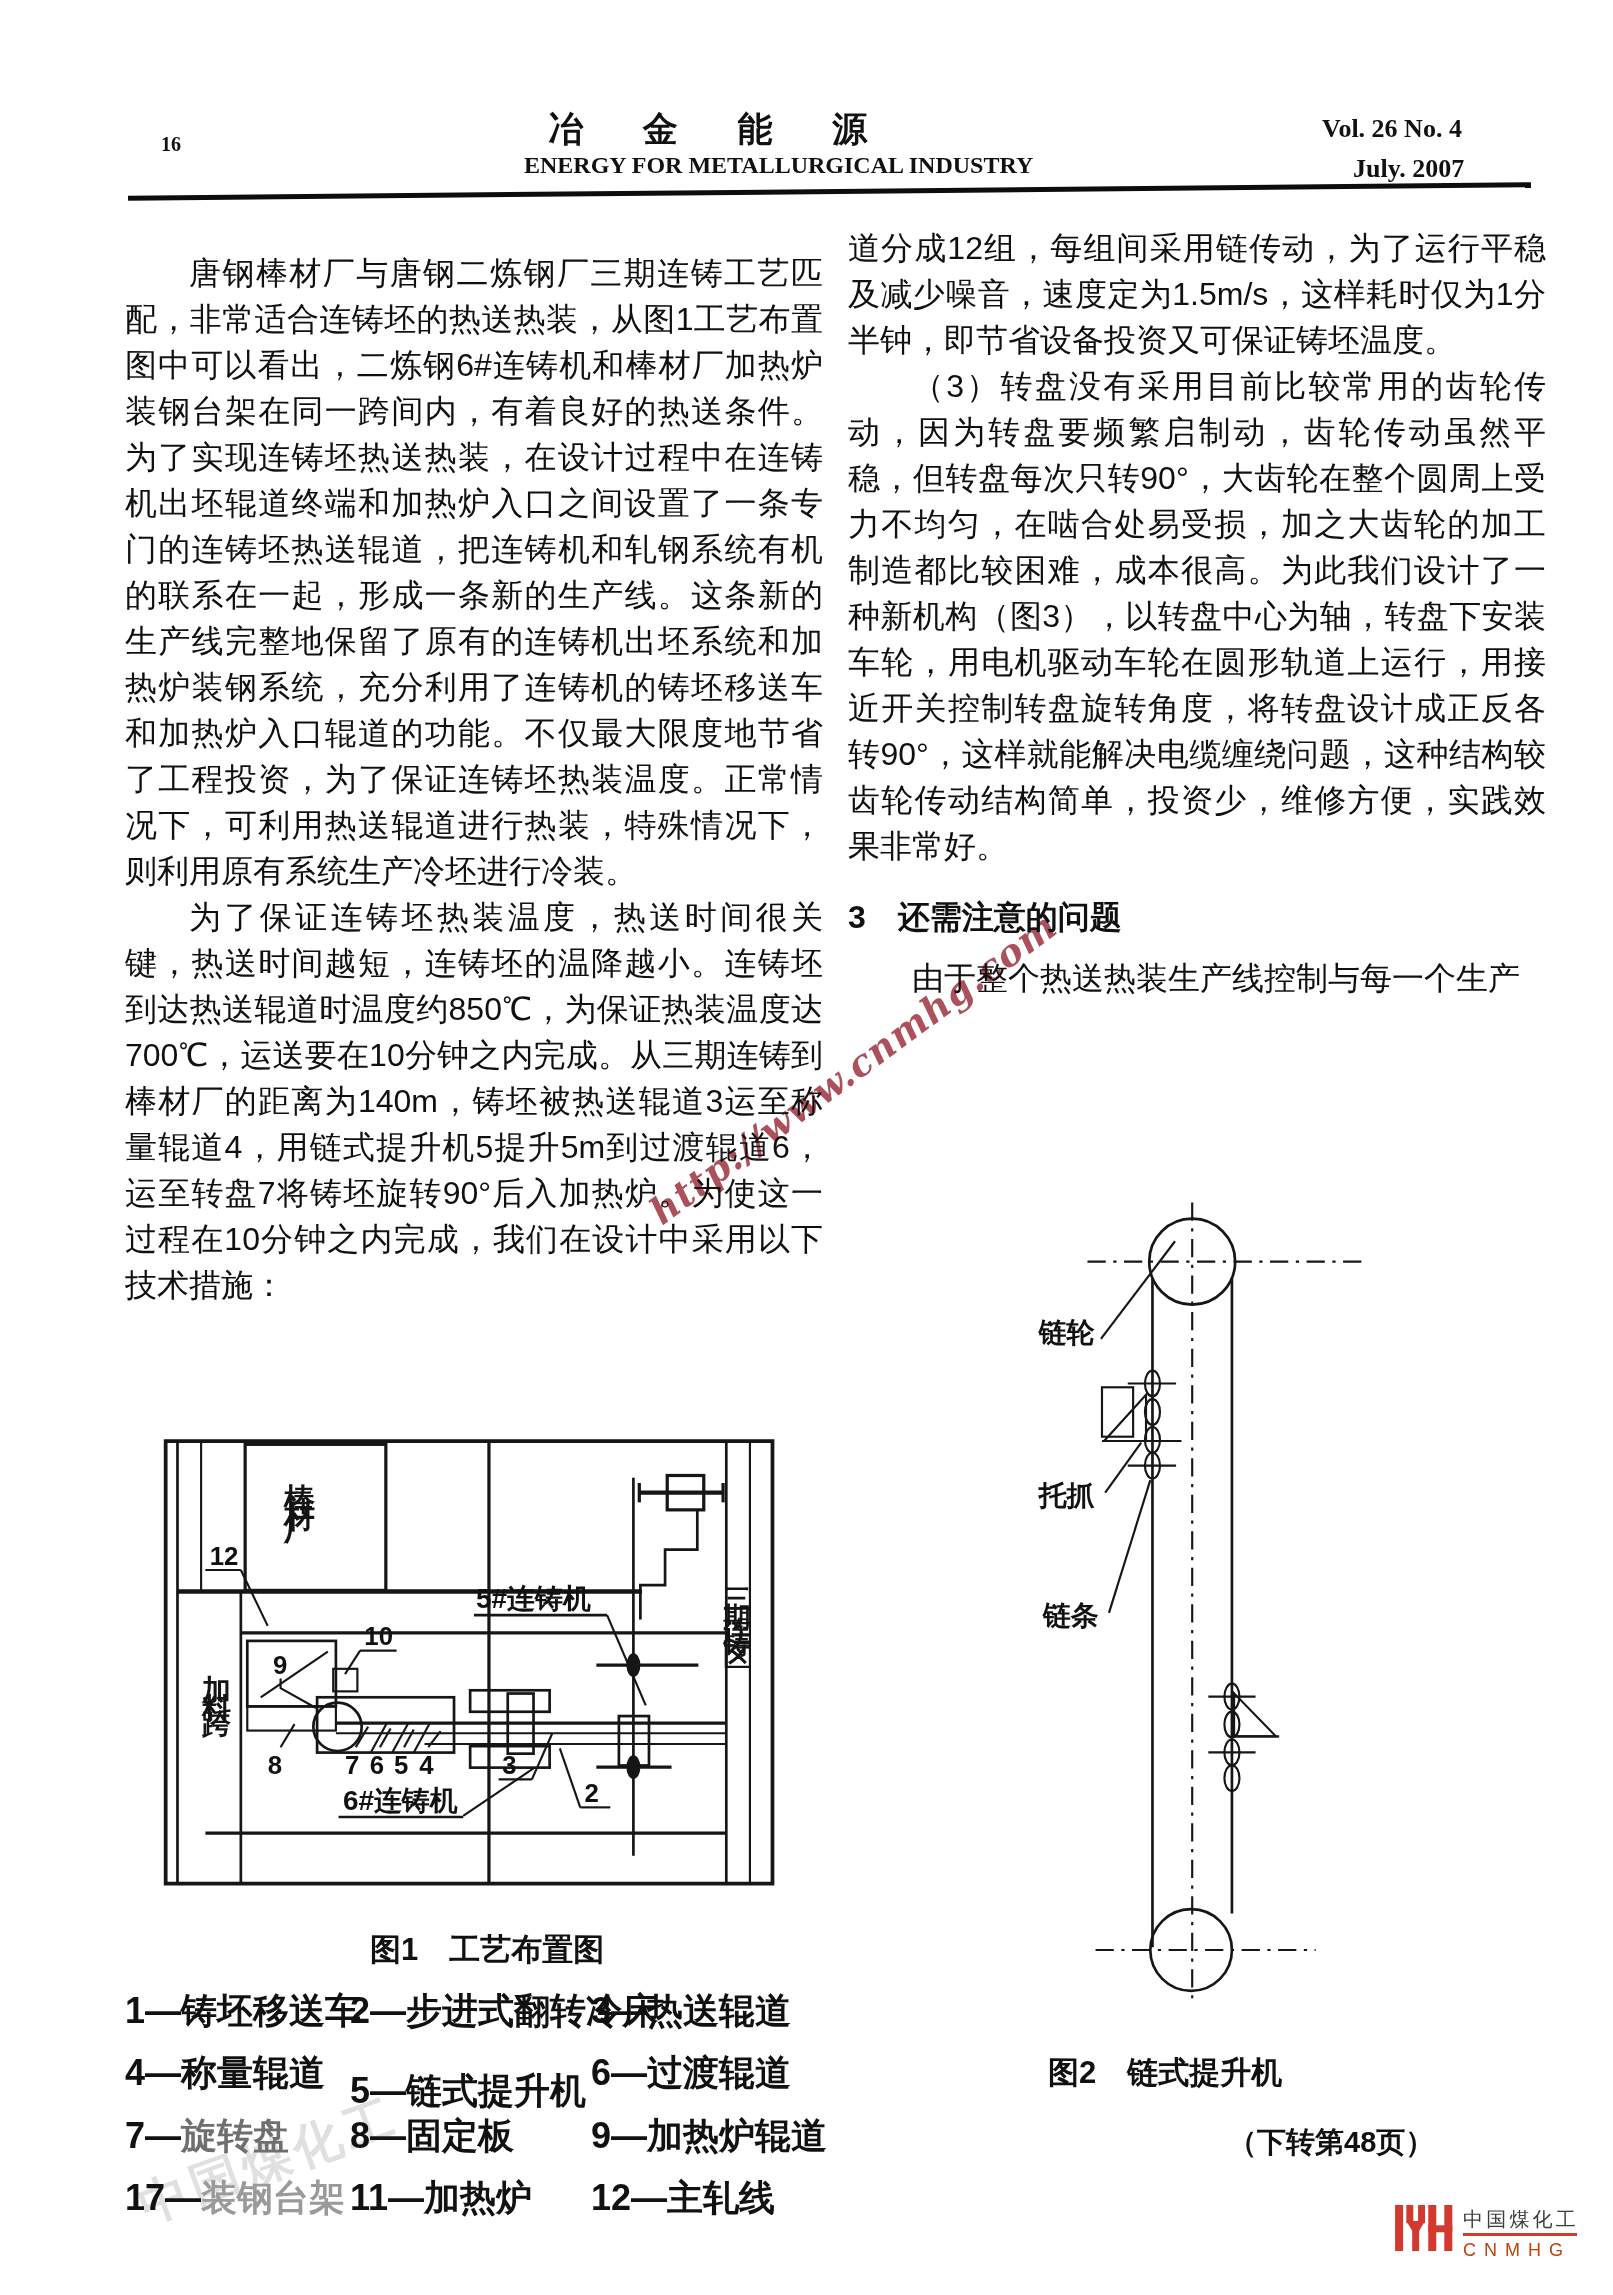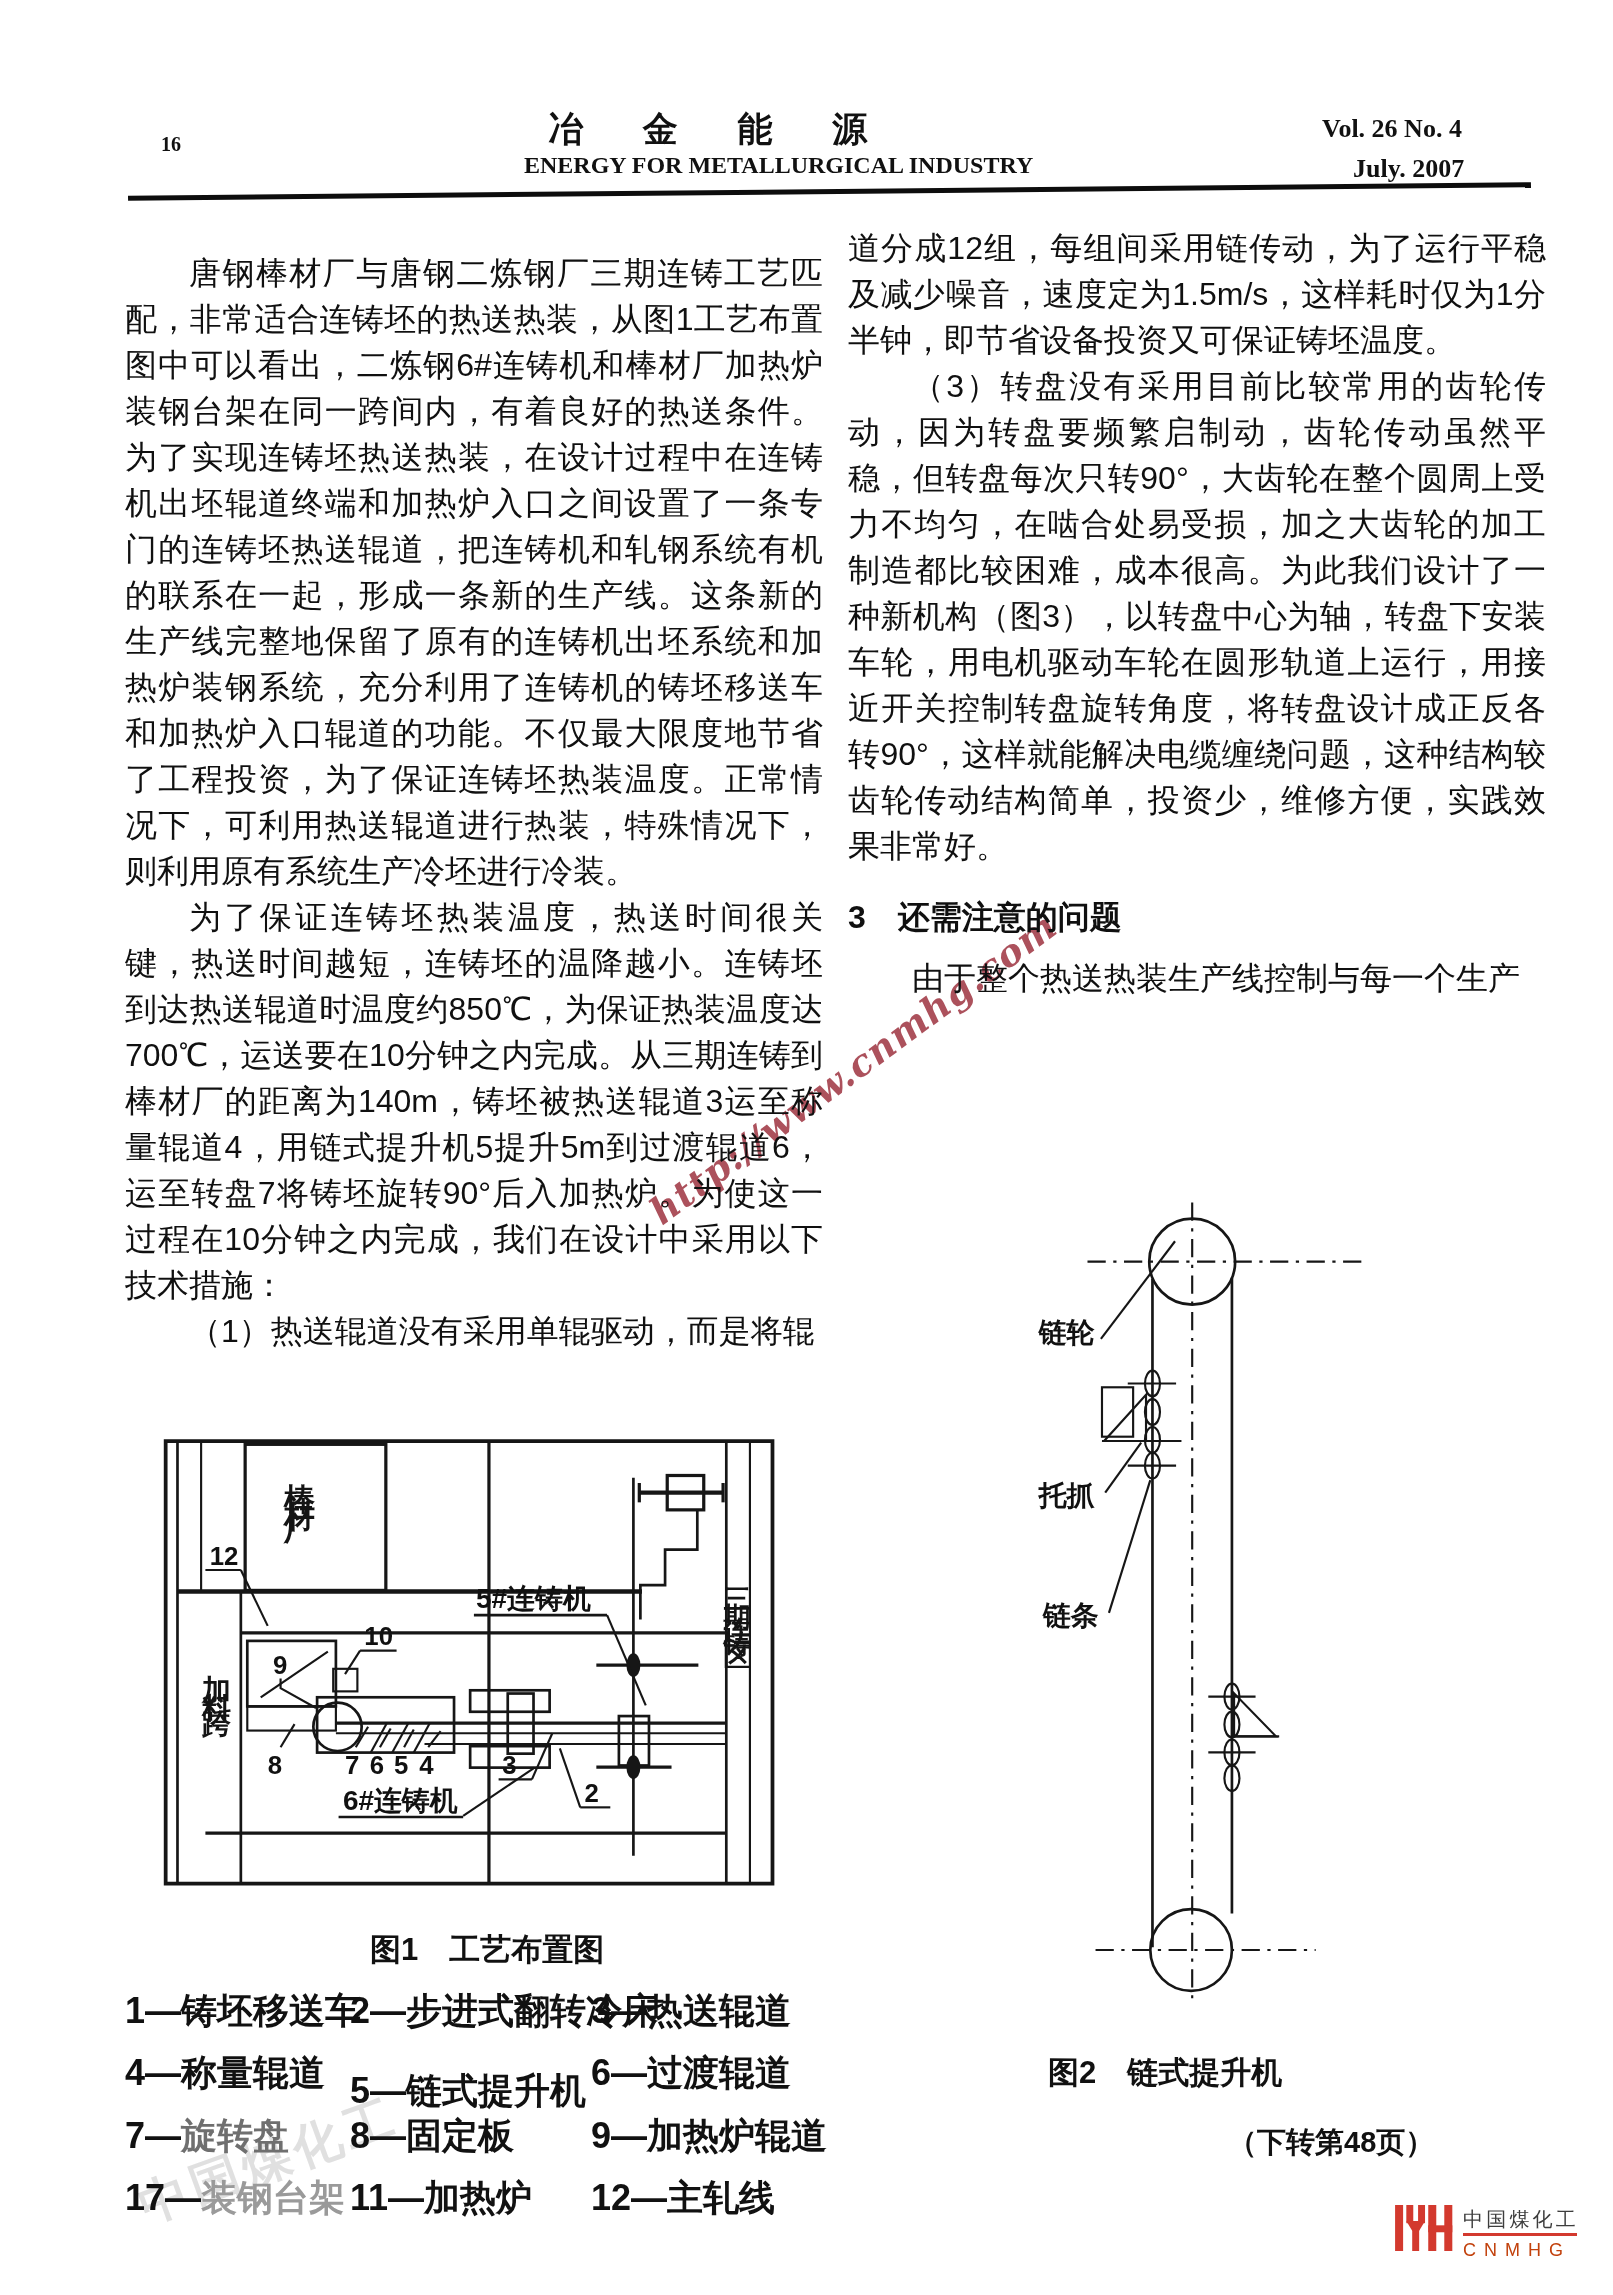--- a/index.html
+++ b/index.html
@@ -60,21 +60,20 @@
   <div class="abs hrule" style="left:128px; top:189px; width:1403px;"></div>
 
   <div class="abs wm-red" style="left:668px; top:1188px; height:46px; line-height:46px;">http://www.cnmhg.com</div>
 
   <div class="abs wm-ghost" style="left:141px; top:2175px;">中国煤化工</div>
 
   <div class="col" style="left:125px; top:225px; width:698px;">
     <div class="gap-m"></div>
     <p class="para">唐钢棒材厂与唐钢二炼钢厂三期连铸工艺匹配，非常适合连铸坯的热送热装，从图1工艺布置图中可以看出，二炼钢6#连铸机和棒材厂加热炉装钢台架在同一跨间内，有着良好的热送条件。为了实现连铸坯热送热装，在设计过程中在连铸机出坯辊道终端和加热炉入口之间设置了一条专门的连铸坯热送辊道，把连铸机和轧钢系统有机的联系在一起，形成一条新的生产线。这条新的生产线完整地保留了原有的连铸机出坯系统和加热炉装钢系统，充分利用了连铸机的铸坯移送车和加热炉入口辊道的功能。不仅最大限度地节省了工程投资，为了保证连铸坯热装温度。正常情况下，可利用热送辊道进行热装，特殊情况下，则利用原有系统生产冷坯进行冷装。</p>
     <p class="para">为了保证连铸坯热装温度，热送时间很关键，热送时间越短，连铸坯的温降越小。连铸坯到达热送辊道时温度约850℃，为保证热装温度达700℃，运送要在10分钟之内完成。从三期连铸到棒材厂的距离为140m，铸坯被热送辊道3运至称量辊道4，用链式提升机5提升5m到过渡辊道6，运至转盘7将铸坯旋转90°后入加热炉。为使这一过程在10分钟之内完成，我们在设计中采用以下技术措施：</p>
-    <p class="para">（1）热送辊道没有采用单辊驱动，而是将辊</p>
   </div>
 
   <div class="col" style="left:848px; top:225px; width:698px;">
     <p class="para noindent">道分成12组，每组间采用链传动，为了运行平稳及减少噪音，速度定为1.5m/s，这样耗时仅为1分半钟，即节省设备投资又可保证铸坯温度。</p>
     <p class="para">（3）转盘没有采用目前比较常用的齿轮传动，因为转盘要频繁启制动，齿轮传动虽然平稳，但转盘每次只转90°，大齿轮在整个圆周上受力不均匀，在啮合处易受损，加之大齿轮的加工制造都比较困难，成本很高。为此我们设计了一种新机构（图3），以转盘中心为轴，转盘下安装车轮，用电机驱动车轮在圆形轨道上运行，用接近开关控制转盘旋转角度，将转盘设计成正反各转90°，这样就能解决电缆缠绕问题，这种结构较齿轮传动结构简单，投资少，维修方便，实践效果非常好。</p>
     <div class="gap-m"></div>
     <p class="sec-heading">3　还需注意的问题</p>
     <div class="gap-s"></div>
     <p class="para">由于整个热送热装生产线控制与每一个生产</p>
   </div>

